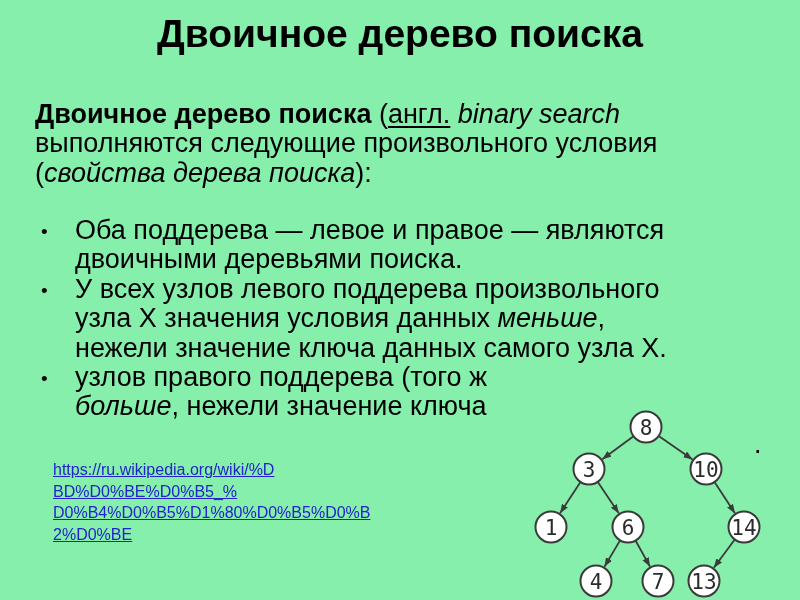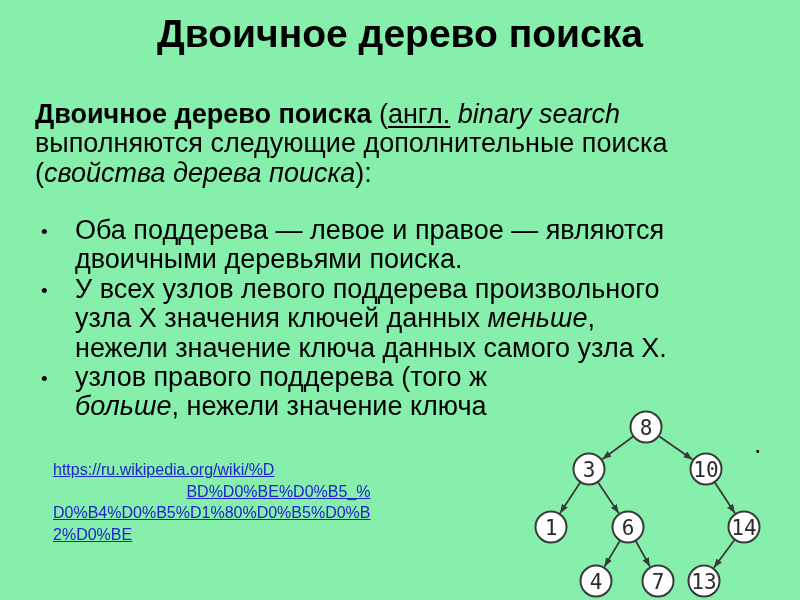--- a/index.html
+++ b/index.html
@@ -40,48 +40,48 @@
 </style>
 </head>
 <body>
 
 <div class="slide" style="color: rgb(0, 0, 0);">
 
   <div class="title">Двоичное дерево поиска</div>
 
   <div class="intro">
     <div><span class="bd">Двоичное дерево поиска</span><span> (</span><span class="ul">англ.</span><span class="it"> binary search</span></div>
-    <div>выполняются следующие дополнительные поиска</div>
+    <div>выполняются следующие произвольного условия</div>
     <div><span>(</span><span class="it">свойства дерева поиска</span><span>):</span></div>
   </div>
 
   <div class="bullets">
     <div class="bullet-item">
       <span class="bullet-marker">•</span>
       <div>Оба поддерева — левое и правое — являются</div>
       <div>двоичными деревьями поиска.</div>
     </div>
     <div class="bullet-item">
       <span class="bullet-marker">•</span>
       <div>У всех узлов левого поддерева произвольного</div>
-      <div><span>узла X значения ключей данных </span><span class="it">меньше</span><span>,</span></div>
+      <div><span>узла X значения условия данных </span><span class="it">меньше</span><span>,</span></div>
       <div>нежели значение ключа данных самого узла X.</div>
     </div>
     <div class="bullet-item">
       <span class="bullet-marker">•</span>
       <div>узлов правого поддерева (того ж</div>
       <div><span class="it">больше</span><span>, нежели значение ключа</span></div>
     </div>
   </div>
 
   <span class="end-period">.</span>
 
   <div class="link-block">
     <a class="link-line" style="color: rgb(35, 35, 204);">https://ru.wikipedia.org/wiki/%D</a>
-    <a class="link-line" style="color: rgb(35, 35, 204); text-align: right;">BD%D0%BE%D0%B5_%</a>
+    <a class="link-line" style="color: rgb(35, 35, 204);">BD%D0%BE%D0%B5_%</a>
     <a class="link-line" style="color: rgb(35, 35, 204); text-align: right;">D0%B4%D0%B5%D1%80%D0%B5%D0%B</a>
     <a class="link-line" style="color: rgb(35, 35, 204);">2%D0%BE</a>
   </div>
 
   <svg class="bst-svg" width="232" height="204" viewBox="0 0 232 204">
       <defs>
         <marker id="arw" markerUnits="userSpaceOnUse" markerWidth="10" markerHeight="9" refX="9" refY="3.5" orient="auto">
           <path d="M0,0 L9,3.5 L0,7 Z" fill="#3a3a3a"></path>
         </marker>
       </defs>

